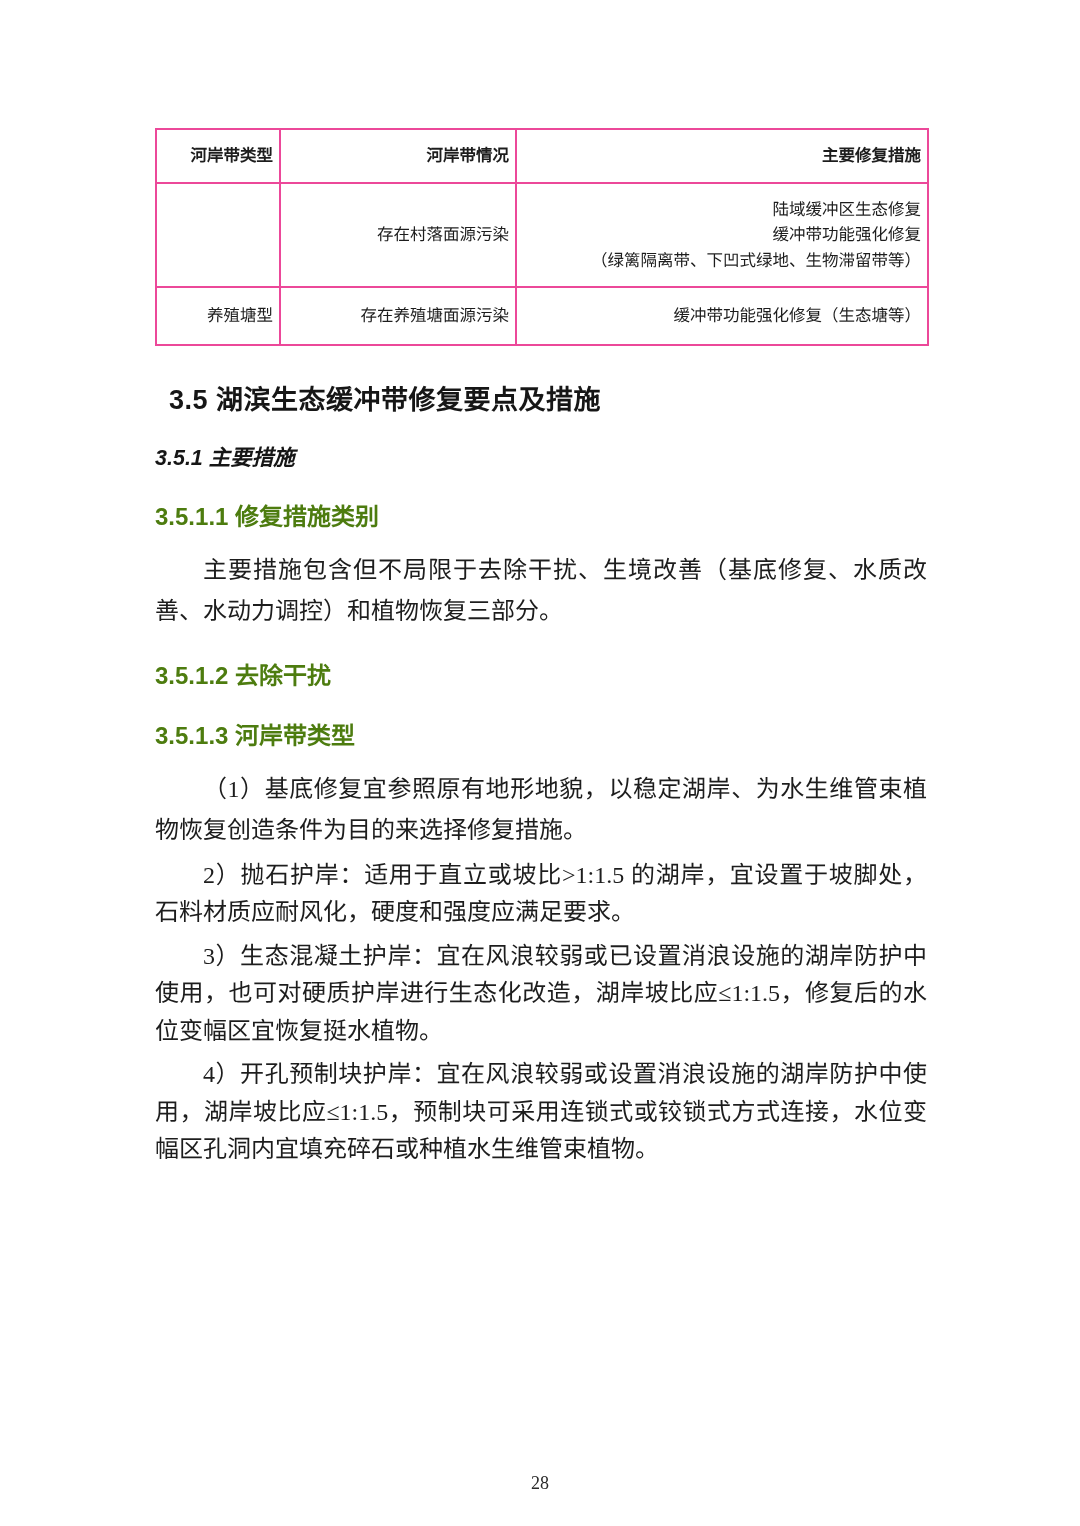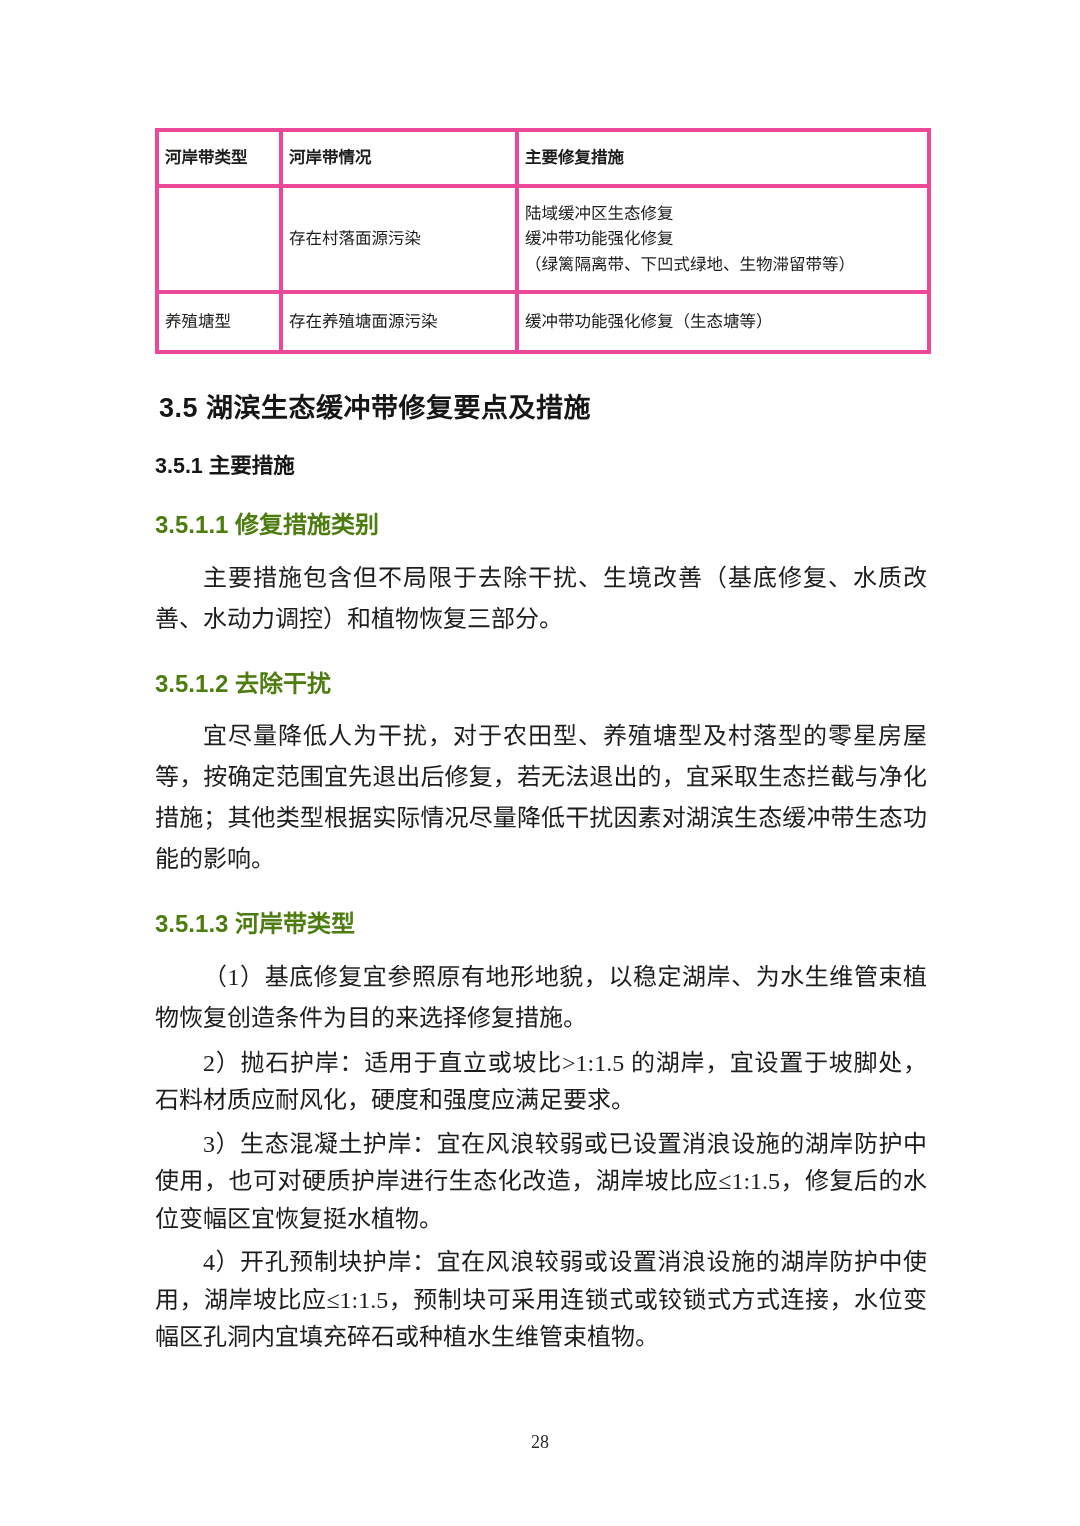--- a/index.html
+++ b/index.html
@@ -35,23 +35,23 @@
 
   
   table.spec-table {
     width: 772px;
     border-collapse: collapse;
     table-layout: fixed;
     margin: 0 0 0 0;
   }
   table.spec-table td,
   table.spec-table th {
-    border: 4px solid #ec4899;
+    border: 2px solid #ec4899;
     padding: 6px 6px;
-    text-align: left;
+    text-align: right;
     vertical-align: middle;
     font-size: 16.5px;
     line-height: 1.55;
     color: #1d1d1d;
     font-weight: normal;
   }
   table.spec-table thead th {
     font-weight: bold;
     font-size: 16.5px;
     height: 44px;
@@ -63,33 +63,34 @@
   .cell-lines span { display: block; }
   .row-tall td { height: 90px; }
   .row-short td { height: 44px; }
 
   
   h2.h-sec {
     font-family: "Liberation Sans", "DejaVu Sans", sans-serif;
     font-size: 27px;
     font-weight: bold;
     letter-spacing: 0.5px;
-    margin: 36px 0 0 4px;
+    margin: 36px 0 0 14px;
     padding: 0;
     line-height: 1.35;
     color: #161616;
   }
   h3.h-sub {
     font-family: "Liberation Sans", "DejaVu Sans", sans-serif;
     font-size: 21.5px;
     font-weight: bold;
     margin: 26px 0 0 0;
     padding: 0;
     line-height: 1.35;
     color: #161616;
+    font-style: italic;
   }
   h4.h-subsub {
     font-family: "Liberation Sans", "DejaVu Sans", sans-serif;
     font-size: 24px;
     font-weight: bold;
     margin: 28px 0 0 0;
     padding: 0;
     line-height: 1.35;
     color: #4d7c0f;
   }
@@ -110,21 +111,21 @@
     line-height: 37.5px;
   }
   p.body.first-of-block {
     margin-top: 16px;
   }
 
   
   .page-number {
     position: absolute;
     left: 0;
-    top: 1432px;
+    top: 1473px;
     width: 1080px;
     text-align: center;
     font-size: 18px;
     color: #2a2a2a;
     font-family: "Liberation Serif", "DejaVu Serif", serif;
   }
 </style>
 </head>
 <body>
 
@@ -166,21 +167,20 @@
     </table>
 
     <h2 class="h-sec">3.5 湖滨生态缓冲带修复要点及措施</h2>
 
     <h3 class="h-sub">3.5.1 主要措施</h3>
 
     <h4 class="h-subsub">3.5.1.1 修复措施类别</h4>
     <p class="body first-of-block">主要措施包含但不局限于去除干扰、生境改善（基底修复、水质改善、水动力调控）和植物恢复三部分。</p>
 
     <h4 class="h-subsub">3.5.1.2 去除干扰</h4>
-    <p class="body first-of-block">宜尽量降低人为干扰，对于农田型、养殖塘型及村落型的零星房屋等，按确定范围宜先退出后修复，若无法退出的，宜采取生态拦截与净化措施；其他类型根据实际情况尽量降低干扰因素对湖滨生态缓冲带生态功能的影响。</p>
 
     <h4 class="h-subsub">3.5.1.3 河岸带类型</h4>
     <p class="body first-of-block">（1）基底修复宜参照原有地形地貌，以稳定湖岸、为水生维管束植物恢复创造条件为目的来选择修复措施。</p>
     <p class="body tight">2）抛石护岸：适用于直立或坡比&gt;1:1.5 的湖岸，宜设置于坡脚处，石料材质应耐风化，硬度和强度应满足要求。</p>
     <p class="body tight">3）生态混凝土护岸：宜在风浪较弱或已设置消浪设施的湖岸防护中使用，也可对硬质护岸进行生态化改造，湖岸坡比应≤1:1.5，修复后的水位变幅区宜恢复挺水植物。</p>
     <p class="body tight">4）开孔预制块护岸：宜在风浪较弱或设置消浪设施的湖岸防护中使用，湖岸坡比应≤1:1.5，预制块可采用连锁式或铰锁式方式连接，水位变幅区孔洞内宜填充碎石或种植水生维管束植物。</p>
 
   </div>
 
   <div class="page-number">28</div>

